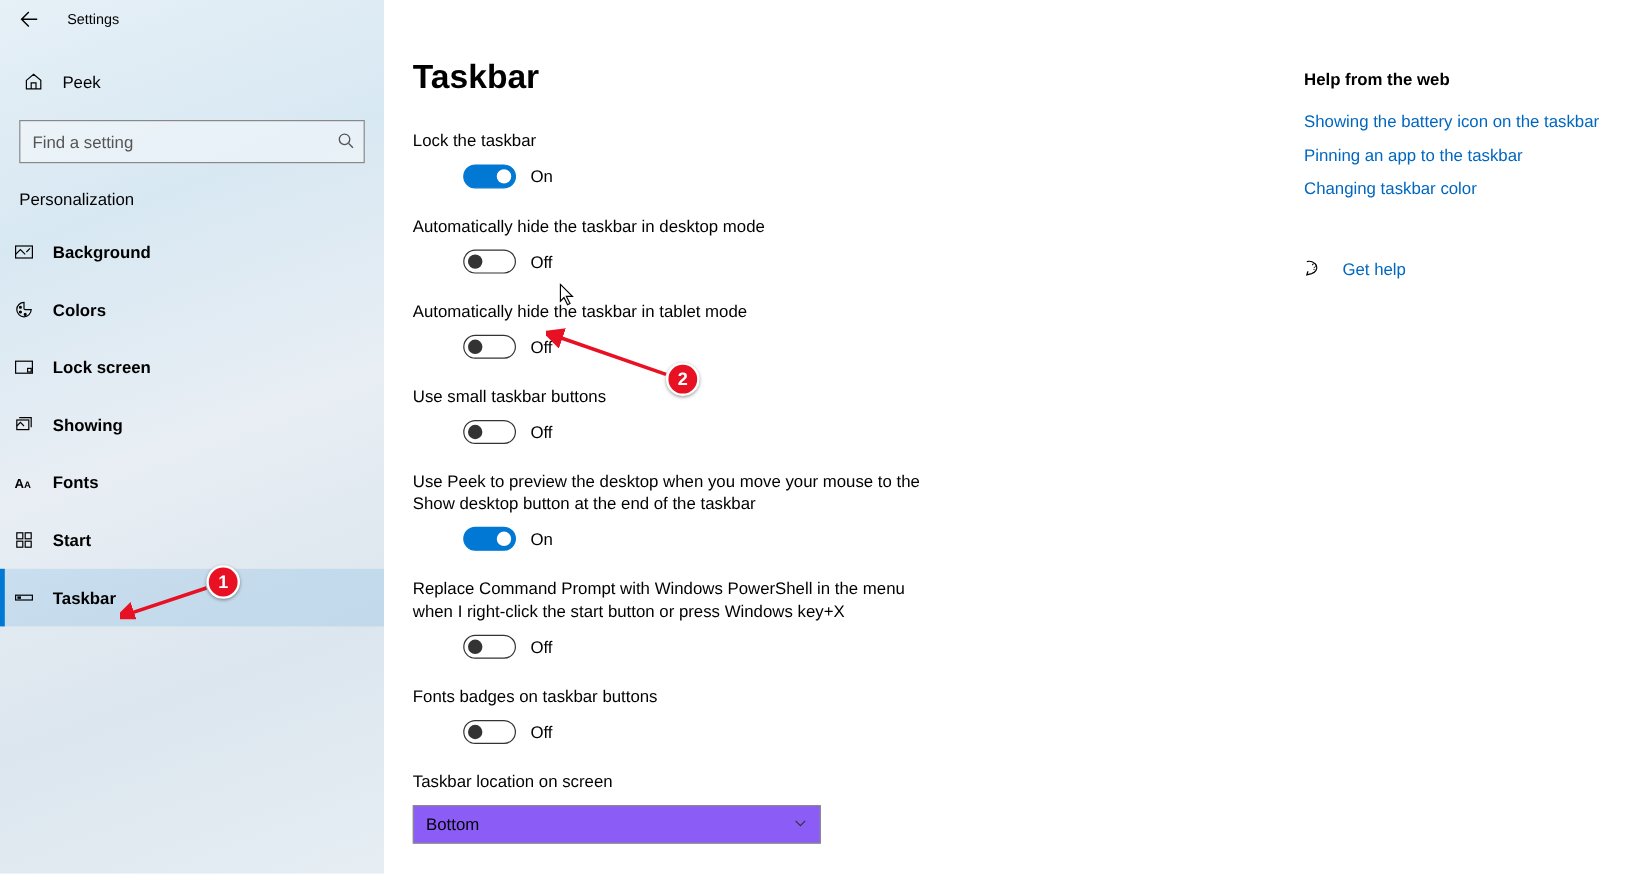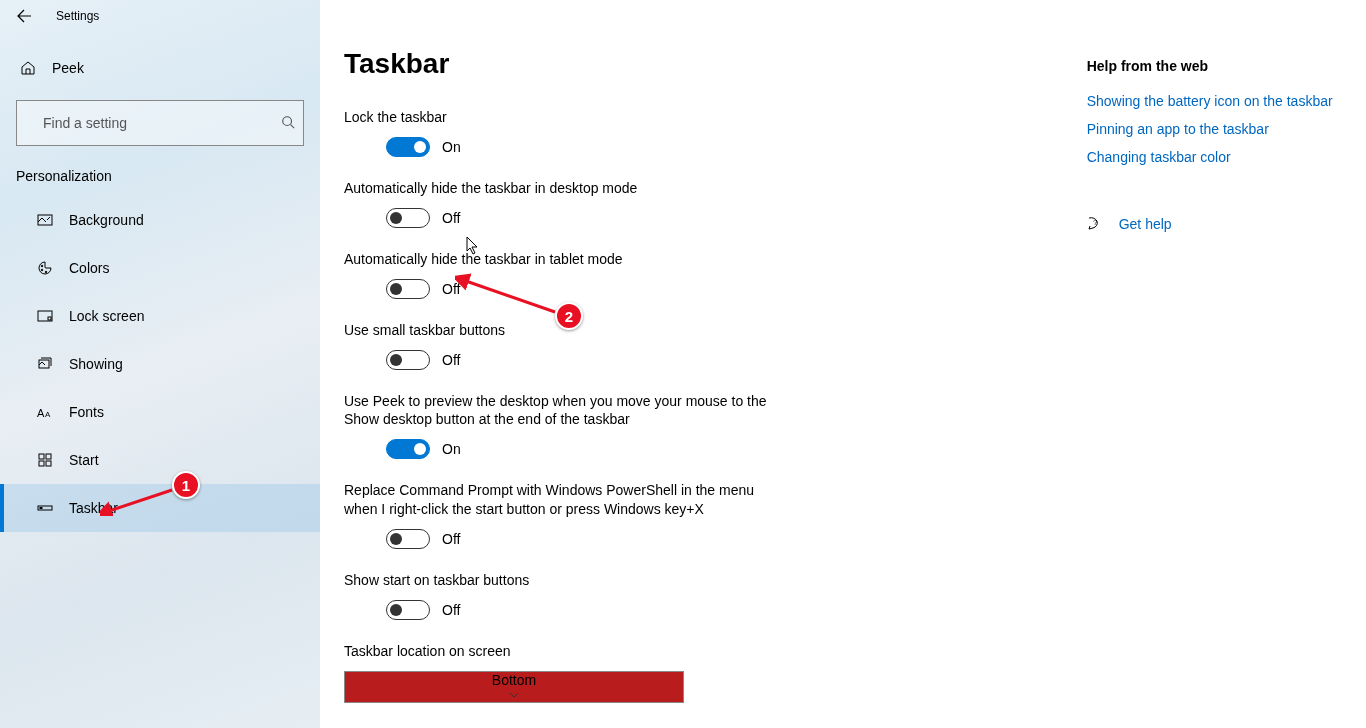--- a/index.html
+++ b/index.html
@@ -6,39 +6,39 @@
   html, body { width: 1366px; height: 728px; overflow: hidden; background: #fff; color: #000; }
   .titlebar { position: absolute; top: 0; left: 0; right: 0; height: 32px; display: flex; align-items: center; }
   .titlebar .back { width: 48px; height: 32px; display: flex; align-items: center; justify-content: center; cursor: pointer; }
   .titlebar .app-title { font-size: 12px; padding-left: 8px; }
   .titlebar .spacer { flex: 1; }
   .titlebar .winbtn { width: 46px; height: 32px; display: flex; align-items: center; justify-content: center; cursor: pointer; }
   .titlebar .winbtn svg { stroke: #000; }
   .sidebar { position: absolute; top: 0; left: 0; width: 320px; height: 728px; background: linear-gradient(160deg, #e6f0f7 0%, #d8e8f2 25%, #e8eef4 50%, #dce6ee 75%, #e6eef4 100%); padding-top: 48px; }
   .sidebar .home { display: flex; align-items: center; height: 40px; padding-left: 16px; font-size: 14px; cursor: pointer; }
   .sidebar .home .ico { width: 24px; display: flex; justify-content: center; margin-right: 12px; }
-  .searchbox { margin: 12px 16px 0 16px; height: 46px; border: 1px solid #888; background: rgba(255,255,255,0.4); display: flex; align-items: center; justify-content: space-between; padding: 0 8px 0 26px; font-size: 14px; color: #555; cursor: text; }
+  .searchbox { margin: 12px 16px 0 16px; height: 36px; border: 1px solid #888; background: rgba(255,255,255,0.4); display: flex; align-items: center; justify-content: space-between; padding: 0 8px 0 10px; font-size: 14px; color: #555; cursor: text; }
   .searchbox .ph { color: #555; }
   .section-title { margin: 22px 16px 12px 16px; font-size: 14px; font-weight: 400; }
-  .nav-item { display: flex; align-items: center; height: 48px; padding-left: 33px; font-size: 14px; cursor: pointer; position: relative; }
+  .nav-item { display: flex; align-items: center; height: 48px; padding-left: 8px; font-size: 14px; cursor: pointer; position: relative; font-weight: bold; }
   .nav-item .ico { width: 24px; display: flex; justify-content: center; margin-right: 12px; }
   .nav-item.active { background: rgba(0,120,212,0.12); }
   .nav-item.active::before { content: ""; position: absolute; left: 0; top: 0; bottom: 0; width: 4px; background: #0078d4; }
   .main { position: absolute; top: 0; left: 320px; right: 0; bottom: 0; background: #fff; padding: 48px 24px 0 24px; overflow: hidden; display: flex; }
   .content { width: 740px; }
   .page-title { font-size: 28px; font-weight: 600; margin-bottom: 28px; }
   .setting { margin-bottom: 22px; max-width: 560px; }
   .setting .label { font-size: 14px; margin-bottom: 10px; line-height: 1.35; }
   .toggle-row { display: flex; align-items: center; padding-left: 42px; }
   .toggle { width: 44px; height: 20px; border-radius: 10px; border: 1px solid #333; position: relative; cursor: pointer; background: #fff; }
   .toggle .knob { position: absolute; top: 3px; left: 3px; width: 12px; height: 12px; border-radius: 50%; background: #333; }
   .toggle.on { background: #0078d4; border-color: #0078d4; }
   .toggle.on .knob { left: auto; right: 3px; background: #fff; }
   .toggle-text { margin-left: 12px; font-size: 14px; }
-  .dropdown { width: 340px; height: 32px; border: 1px solid #888; background: #b91c1c; display: flex; align-items: center; justify-content: space-between; padding: 0 10px; font-size: 14px; cursor: pointer; flex-direction: column; }
+  .dropdown { width: 340px; height: 32px; border: 1px solid #888; background: #8b5cf6; display: flex; align-items: center; justify-content: space-between; padding: 0 10px; font-size: 14px; cursor: pointer; }
   .aside { margin-left: 16px; width: 260px; padding-top: 10px; }
   .aside-title { font-size: 14px; font-weight: 600; margin-bottom: 18px; }
   .aside-link { font-size: 14px; color: #0067c0; margin-bottom: 10px; cursor: pointer; line-height: 1.3; }
   .aside-action { display: flex; align-items: center; font-size: 14px; margin-top: 20px; cursor: pointer; }
   .aside-action .ico { width: 20px; margin-right: 12px; }
   .aside-action .lnk { color: #0067c0; }
   
   .badge { position: absolute; width: 28px; height: 28px; border-radius: 50%; background: #e81123; border: 2px solid #fff; color: #fff; font-weight: 700; font-size: 15px; display: flex; align-items: center; justify-content: center; z-index: 50; box-shadow: 0 1px 3px rgba(0,0,0,0.4); }
   .arrow { position: absolute; z-index: 49; }
   .cursor { position: absolute; z-index: 48; }
@@ -220,21 +220,21 @@
       <div class="label">Replace Command Prompt with Windows PowerShell in the menu when I right-click the start button or press Windows key+X</div>
       <div class="toggle-row">
         <div class="toggle">
             <div class="knob"></div>
           </div>
         <div class="toggle-text">Off</div>
       </div>
     </div>
 
     <div class="setting">
-      <div class="label">Show start on taskbar buttons</div>
+      <div class="label">Fonts badges on taskbar buttons</div>
       <div class="toggle-row">
         <div class="toggle">
             <div class="knob"></div>
           </div>
         <div class="toggle-text">Off</div>
       </div>
     </div>
 
     <div class="setting">
       <div class="label">Taskbar location on screen</div>

